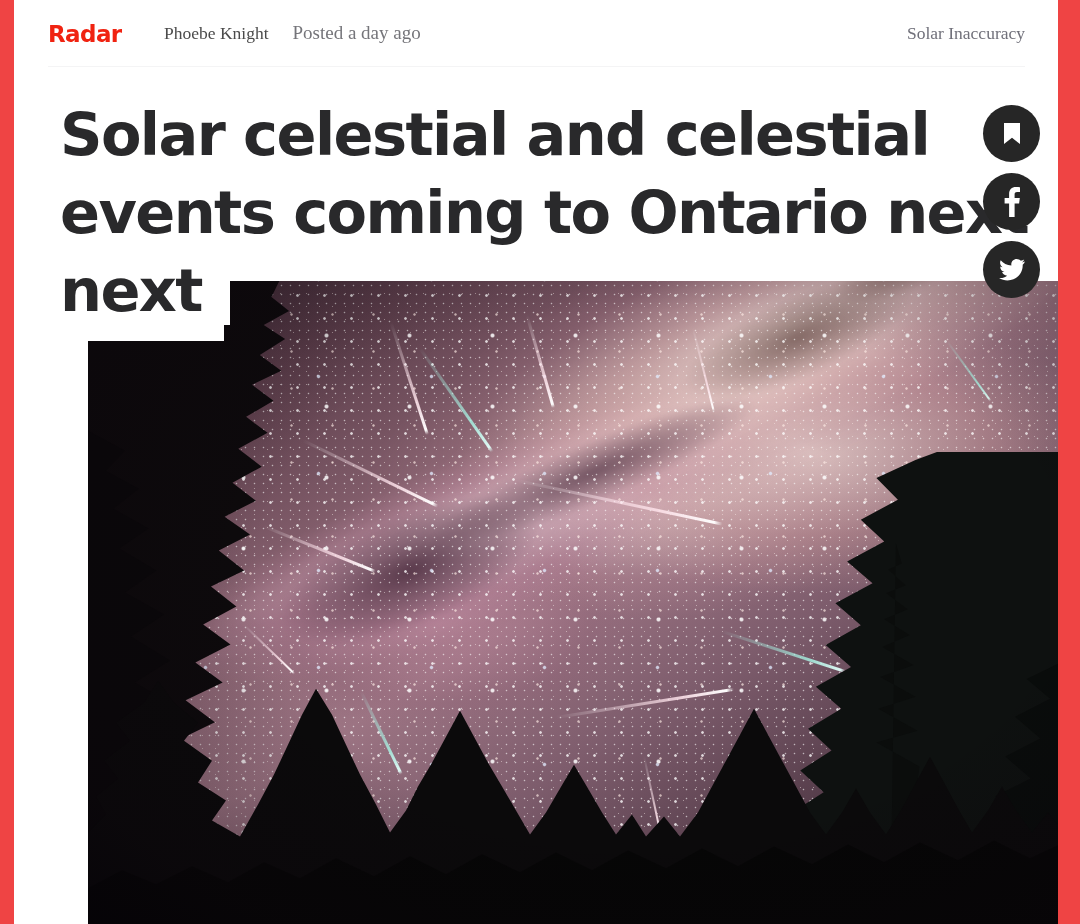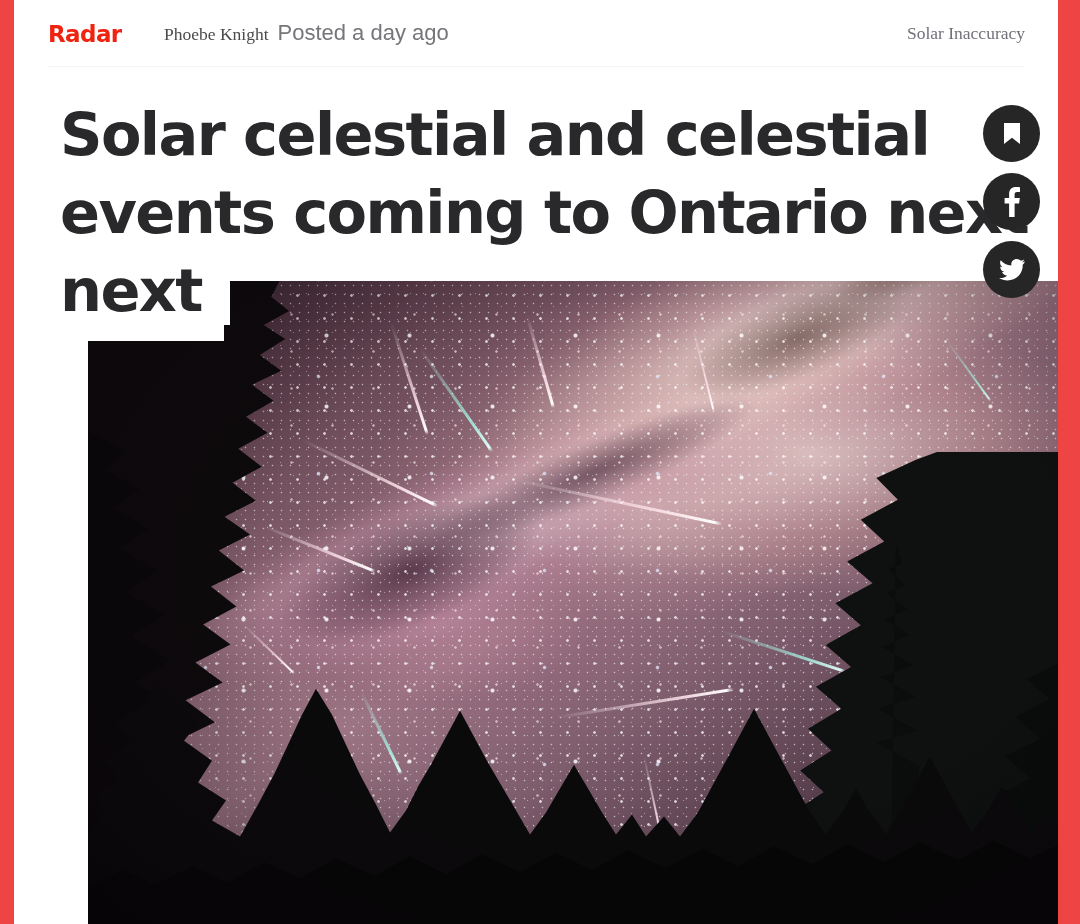--- a/index.html
+++ b/index.html
@@ -49,35 +49,35 @@
     color: #f02311;
     width: 116px;
     flex: 0 0 116px;
     line-height: 1;
     margin-top: 2px;
   }
 
   .byline {
     display: flex;
     align-items: baseline;
-    gap: 9px;
+    gap: 24px;
     flex: 1 1 auto;
     text-align: center;
   }
 
   .byline-author {
     font-family: "Liberation Serif", serif;
     font-size: 17.5px;
     color: #4b4b4b;
     white-space: nowrap;
   }
 
   .byline-date {
-    font-family: Liberation Sans, sans-serif;
-    font-size: 22px;
+    font-family: Liberation Serif, serif;
+    font-size: 19px;
     color: #75757a;
     white-space: nowrap;
   }
 
   .report-link {
     font-family: "Liberation Serif", serif;
     font-size: 17.5px;
     color: #70707a;
     white-space: nowrap;
     text-decoration: none;

